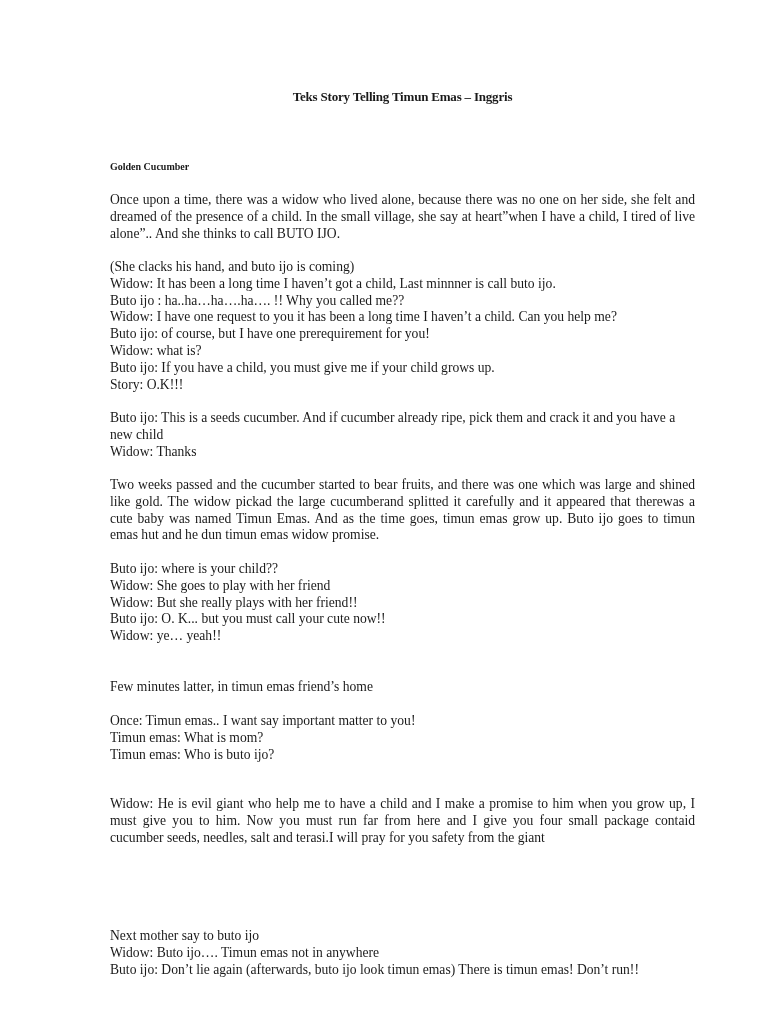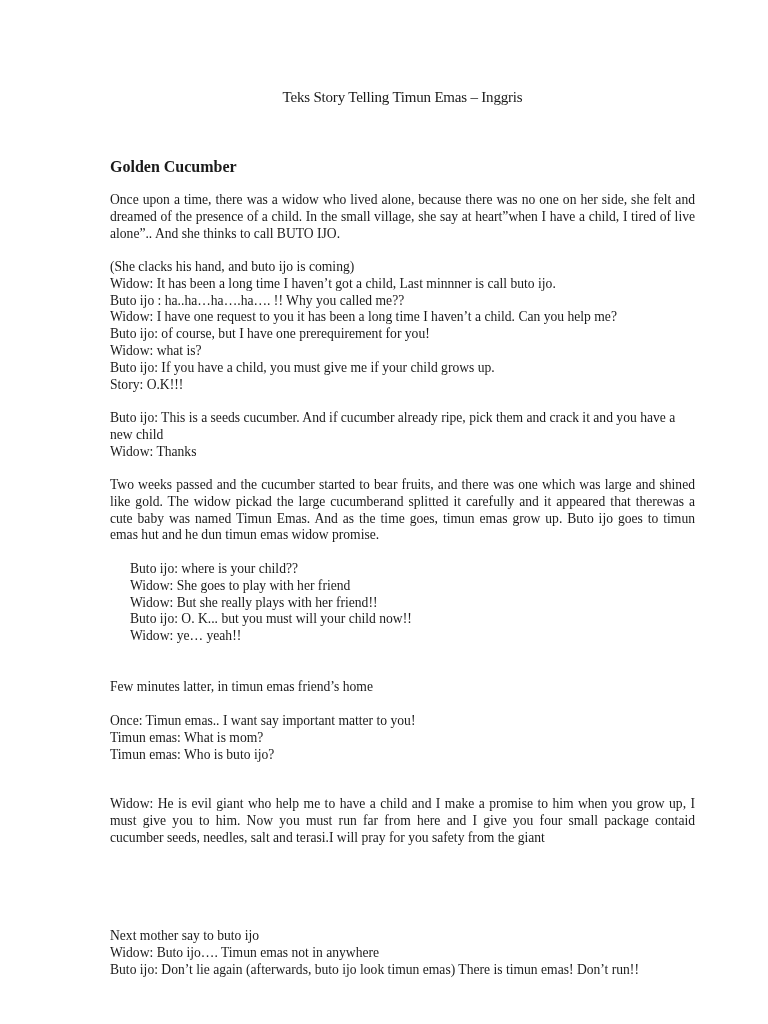--- a/index.html
+++ b/index.html
@@ -6,25 +6,25 @@
   body { width: 768px; height: 1024px; overflow: hidden; position: relative; }
   .page {
     position: absolute; left: 110px; top: 0; width: 585px;
     font-family: "Liberation Serif", "DejaVu Serif", serif;
     color: #1a1a1a;
     font-size: 13.6px;
     line-height: 16.8px;
   }
   .title {
     position: absolute; left: 0; top: 86px; width: 585px;
-    text-align: center; font-weight: normal; font-size: 15px; line-height: 22px;
+    text-align: center; font-weight: bold; font-size: 13px; line-height: 22px;
     letter-spacing: -0.2px;
   }
   .subtitle {
-    position: absolute; left: 0; top: 159px; font-weight: bold; font-size: 16px;
+    position: absolute; left: 0; top: 159px; font-weight: bold; font-size: 10px;
   }
   .block { position: absolute; left: 0; width: 585px; }
   .block p { margin: 0; }
   .justify { text-align: justify; }
   .justify p { text-align: justify; }
 </style>
 </head>
 <body>
 
 <div class="page">
@@ -48,25 +48,25 @@
 
   <div class="block" style="top:410px;">
     <p>Buto ijo: This is a seeds cucumber. And if cucumber already ripe, pick them and crack it and you have a new child</p>
     <p>Widow: Thanks</p>
   </div>
 
   <div class="block justify" style="top:477px;">
     <p>Two weeks passed and the cucumber started to bear fruits, and there was one which was large and shined like gold. The widow pickad the large cucumberand splitted it carefully and it appeared that therewas a cute baby was named Timun Emas. And as the time goes, timun emas grow up. Buto ijo goes to timun emas hut and he dun timun emas widow promise.</p>
   </div>
 
-  <div class="block" style="top:561px;margin-left:20px;">
+  <div class="block" style="top:561px;">
     <p>Buto ijo: where is your child??</p>
     <p>Widow: She goes to play with her friend</p>
     <p>Widow: But she really plays with her friend!!</p>
-    <p>Buto ijo: O. K... but you must will your child now!!</p>
+    <p>Buto ijo: O. K... but you must call your cute now!!</p>
     <p>Widow: ye… yeah!!</p>
   </div>
 
   <div class="block" style="top:679px;">
     <p>Few minutes latter, in timun emas friend’s home</p>
   </div>
 
   <div class="block" style="top:713px;">
     <p>Once: Timun emas.. I want say important matter to you!</p>
     <p>Timun emas: What is mom?</p>

